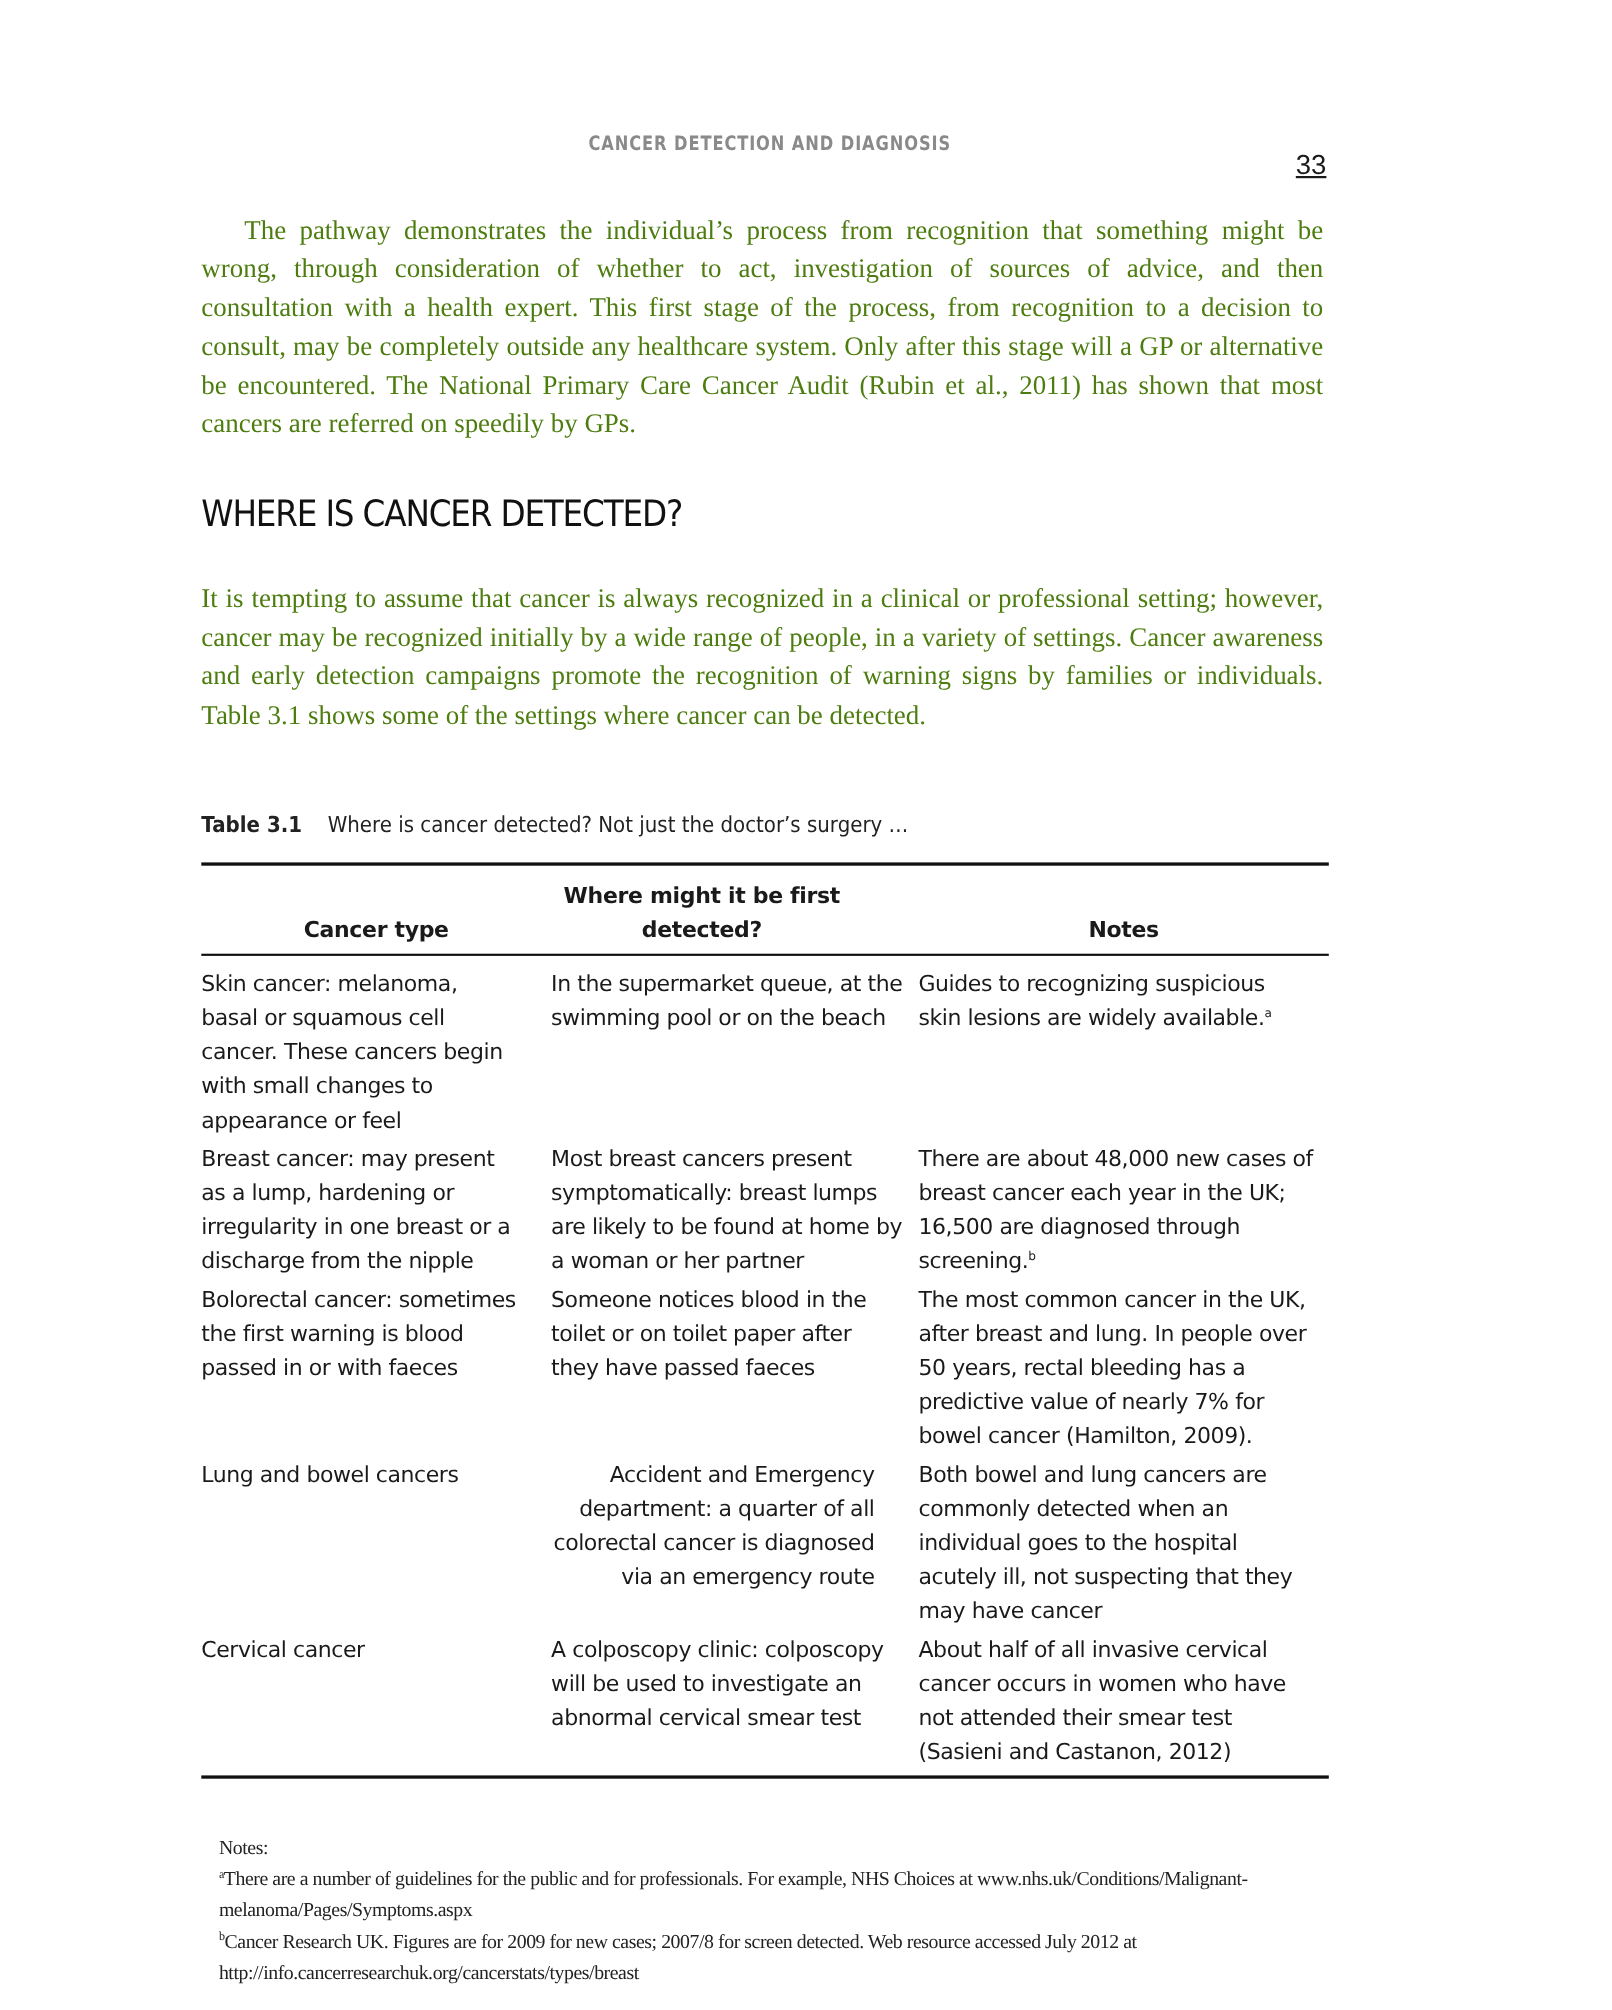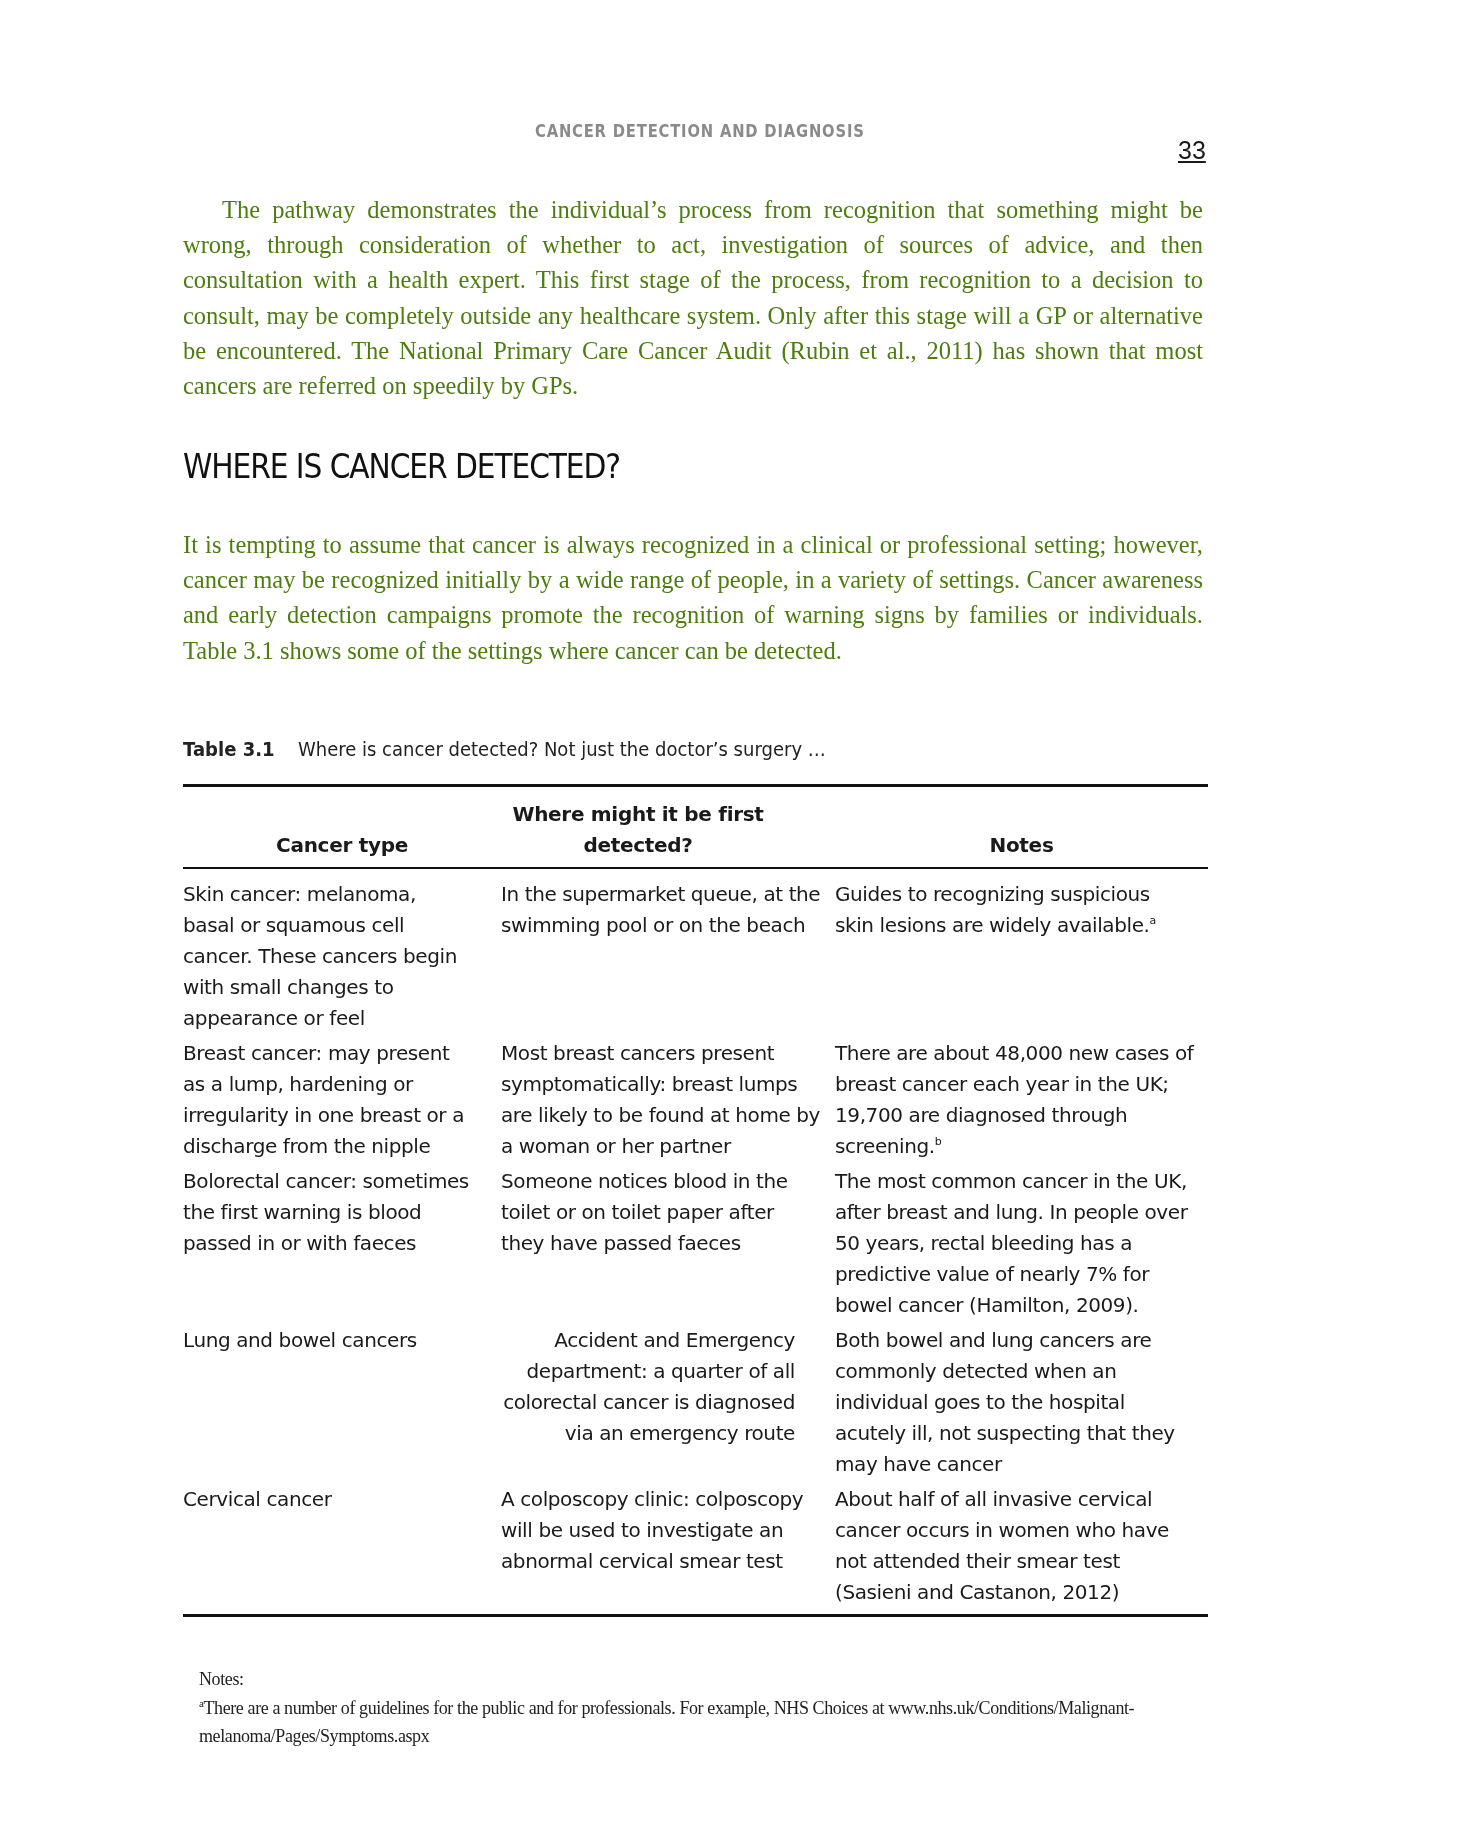--- a/index.html
+++ b/index.html
@@ -111,21 +111,21 @@
         </colgroup>
       <tbody>
         <tr class="first">
           <td style="padding-right:30px;">Skin cancer: melanoma, basal or squamous cell cancer. These cancers begin with small changes to appearance or feel</td>
           <td>In the supermarket queue, at the swimming pool or on the beach</td>
           <td><span>Guides to recognizing suspicious skin lesions are widely available.</span><sup>a</sup></td>
         </tr>
         <tr>
           <td style="padding-right:26px;">Breast cancer: may present as a lump, hardening or irregularity in one breast or a discharge from the nipple</td>
           <td>Most breast cancers present symptomatically: breast lumps are likely to be found at home by a woman or her partner</td>
-          <td><span>There are about 48,000 new cases of breast cancer each year in the UK; 19,700 are diagnosed through screening.</span><sup>b</sup></td>
+          <td><span>There are about 48,000 new cases of breast cancer each year in the UK; 16,500 are diagnosed through screening.</span><sup>b</sup></td>
         </tr>
         <tr>
           <td style="padding-right:26px;">Bolorectal cancer: sometimes the first warning is blood passed in or with faeces</td>
           <td>Someone notices blood in the toilet or on toilet paper after they have passed faeces</td>
           <td>The most common cancer in the UK, after breast and lung. In people over 50 years, rectal bleeding has a predictive value of nearly 7% for bowel cancer (Hamilton, 2009).</td>
         </tr>
         <tr>
           <td>Lung and bowel cancers</td>
           <td style="padding-right:40px;text-align:right;">Accident and Emergency department: a quarter of all colorectal cancer is diagnosed via an emergency route</td>
           <td>Both bowel and lung cancers are commonly detected when an individual goes to the hospital acutely ill, not suspecting that they may have cancer</td>
@@ -136,15 +136,16 @@
           <td>About half of all invasive cervical cancer occurs in women who have not attended their smear test (Sasieni and Castanon, 2012)</td>
         </tr>
       </tbody>
     </table>
     <div class="rule-thick"></div>
   </div>
 
   <div class="notes">
     <p>Notes:</p>
     <p><sup>a</sup><span>There are a number of guidelines for the public and for professionals. For example, NHS Choices at www.nhs.uk/Conditions/Malignant-melanoma/Pages/Symptoms.aspx</span></p>
+    <p><sup>b</sup><span>Cancer Research UK. Figures are for 2009 for new cases; 2007/8 for screen detected. Web resource accessed July 2012 at http://info.cancerresearchuk.org/cancerstats/types/breast</span></p>
   </div>
 
 </div>
 
 </body></html>

